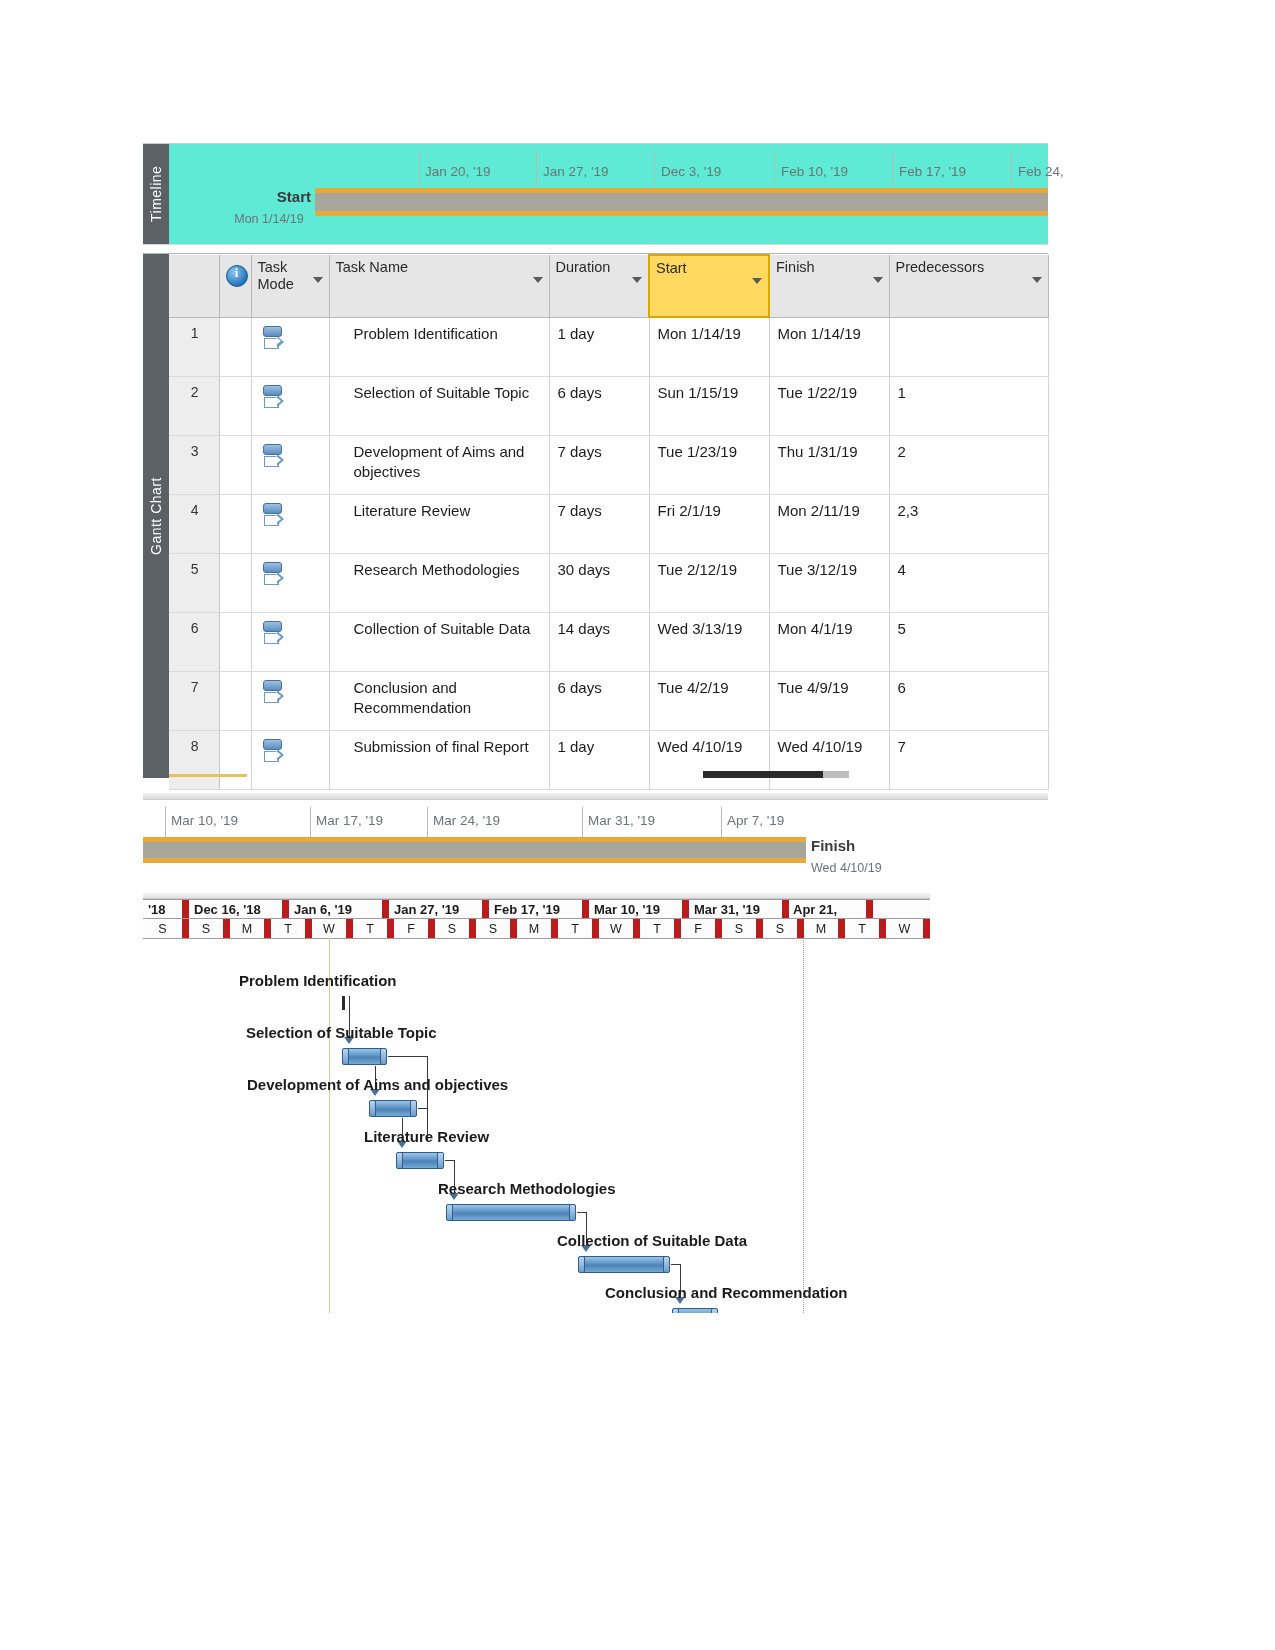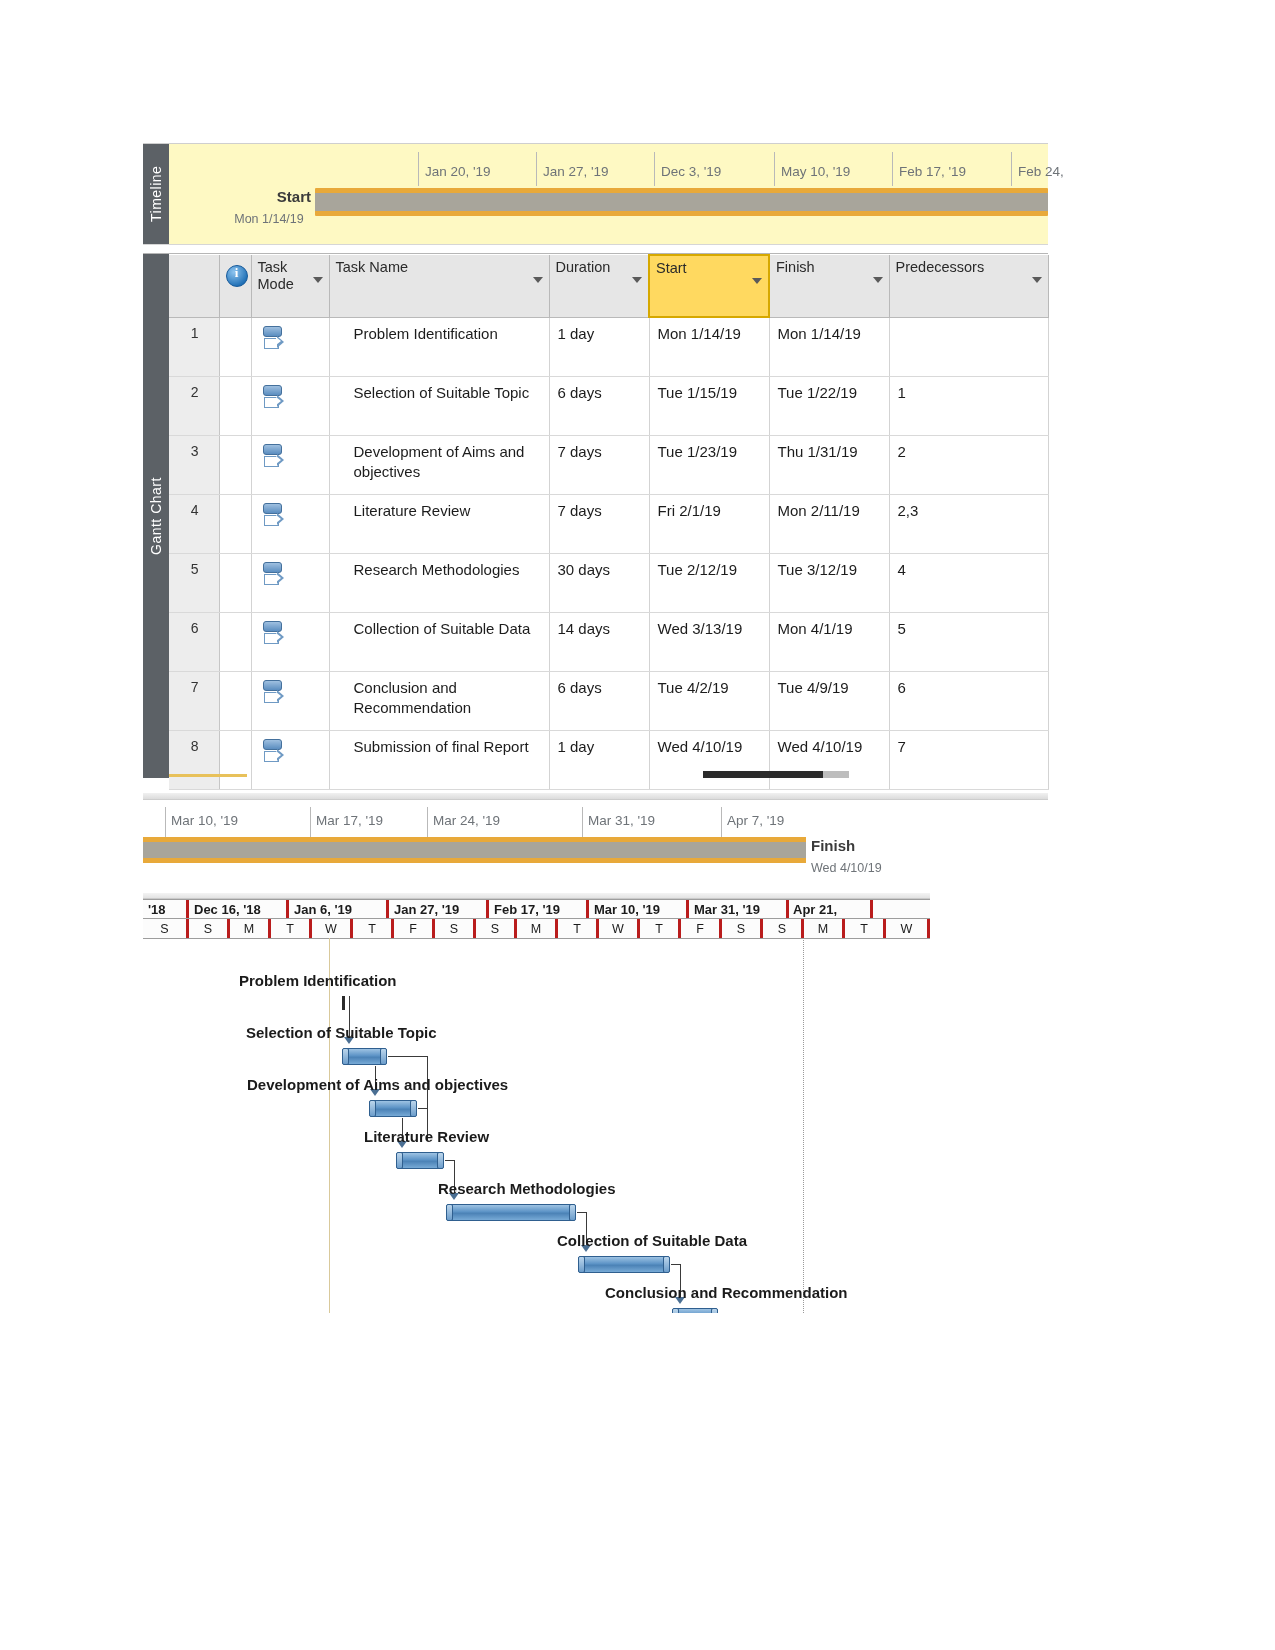--- a/index.html
+++ b/index.html
@@ -19,21 +19,21 @@
     background:#fdfdfd;border-top:1px solid #cfcfcf;border-bottom:1px solid #d6d6d6;
   }
   .side-tab{
     position:absolute;left:0;top:0;width:26px;height:100%;
     background:#5c6166;color:#ffffff;
     writing-mode:vertical-rl;transform:rotate(180deg);
     display:flex;align-items:center;justify-content:center;
     font-size:14px;letter-spacing:0.5px;
   }
   #timeline-pane .side-tab{background:#5c6166;}
-  .tl-inner{position:absolute;left:26px;top:0;right:0;bottom:0;background:#fef9c3;}
+  .tl-inner{position:absolute;left:26px;top:0;right:0;bottom:0;background:#5eead4;}
   .tl-ticks{position:absolute;left:0;top:8px;width:100%;height:34px;}
   .tl-tick{
     position:absolute;top:0;height:34px;
     border-left:1px solid #b9b9b9;
     padding-left:6px;
     font-size:13.5px;color:#6e7378;white-space:nowrap;
     padding-top:12px;box-sizing:border-box;
   }
   .tl-bar-outer{
     position:absolute;left:146px;top:44px;right:0;height:28px;
@@ -185,21 +185,21 @@
     position:absolute;left:143px;top:893px;width:787px;height:420px;background:#ffffff;
   }
   .gt-sep{position:absolute;left:0;top:0;width:100%;height:5px;
     background:linear-gradient(#f4f4f4,#e2e2e2);border-bottom:1px solid #c9c9c9;}
   .ts-row{position:absolute;left:0;width:100%;height:19px;
     border-top:1px solid #9d9d9d;border-bottom:1px solid #9d9d9d;background:#fcfcfc;}
   #ts-weeks{top:6px;}
   #ts-days{top:25px;}
   .ts-cell{
     position:absolute;top:0;height:19px;box-sizing:border-box;
-    border-right:3px solid #b91c1c;
+    border-right:7px solid #b91c1c;
     font-size:13px;color:#1b1b1b;
     display:flex;align-items:center;justify-content:center;
     white-space:nowrap;font-weight:bold;
   }
   #ts-weeks .ts-cell{justify-content:flex-start;padding-left:5px;font-weight:bold;}
   #ts-days .ts-cell{font-weight:normal;font-size:12.5px;}
 
   .gt-body{position:absolute;left:0;top:45px;width:100%;height:375px;overflow:hidden;}
   .gt-vline{position:absolute;top:0;bottom:0;width:1px;background:#d9c99b;}
   .gt-dashline{position:absolute;top:0;bottom:0;width:0;border-left:1px dotted #9a9a9a;}
@@ -236,21 +236,21 @@
 
 <div class="page">
 
   <div id="timeline-pane">
     <div class="side-tab">Timeline</div>
     <div class="tl-inner">
       <div class="tl-ticks">
         <div class="tl-tick" style="left:249px">Jan 20, '19</div>
         <div class="tl-tick" style="left:367px">Jan 27, '19</div>
         <div class="tl-tick" style="left:485px">Dec 3, '19</div>
-        <div class="tl-tick" style="left:605px">May 10, '19</div>
+        <div class="tl-tick" style="left:605px">Feb 10, '19</div>
         <div class="tl-tick" style="left:723px">Feb 17, '19</div>
         <div class="tl-tick" style="left:842px">Feb 24,</div>
       </div>
       <div class="tl-start-label">Start</div>
       <div class="tl-start-date">Mon 1/14/19</div>
       <div class="tl-bar-outer">
         <div class="tl-bar-inner"></div>
       </div>
     </div>
   </div>
@@ -319,21 +319,21 @@
           <tr>
             <td class="cell-id">2</td>
             <td class="cell-ind"></td>
             <td class="cell-mode">
               <span class="mode-icon">
                 <span class="mi-top"></span><span class="mi-arrow"></span>
               </span>
             </td>
             <td class="cell-name">Selection of Suitable Topic</td>
             <td>6 days</td>
-            <td>Tue 1/15/19</td>
+            <td>Sun 1/15/19</td>
             <td>Tue 1/22/19</td>
             <td>1</td>
           </tr>
           <tr>
             <td class="cell-id">3</td>
             <td class="cell-ind"></td>
             <td class="cell-mode">
               <span class="mode-icon">
                 <span class="mi-top"></span><span class="mi-arrow"></span>
               </span>

